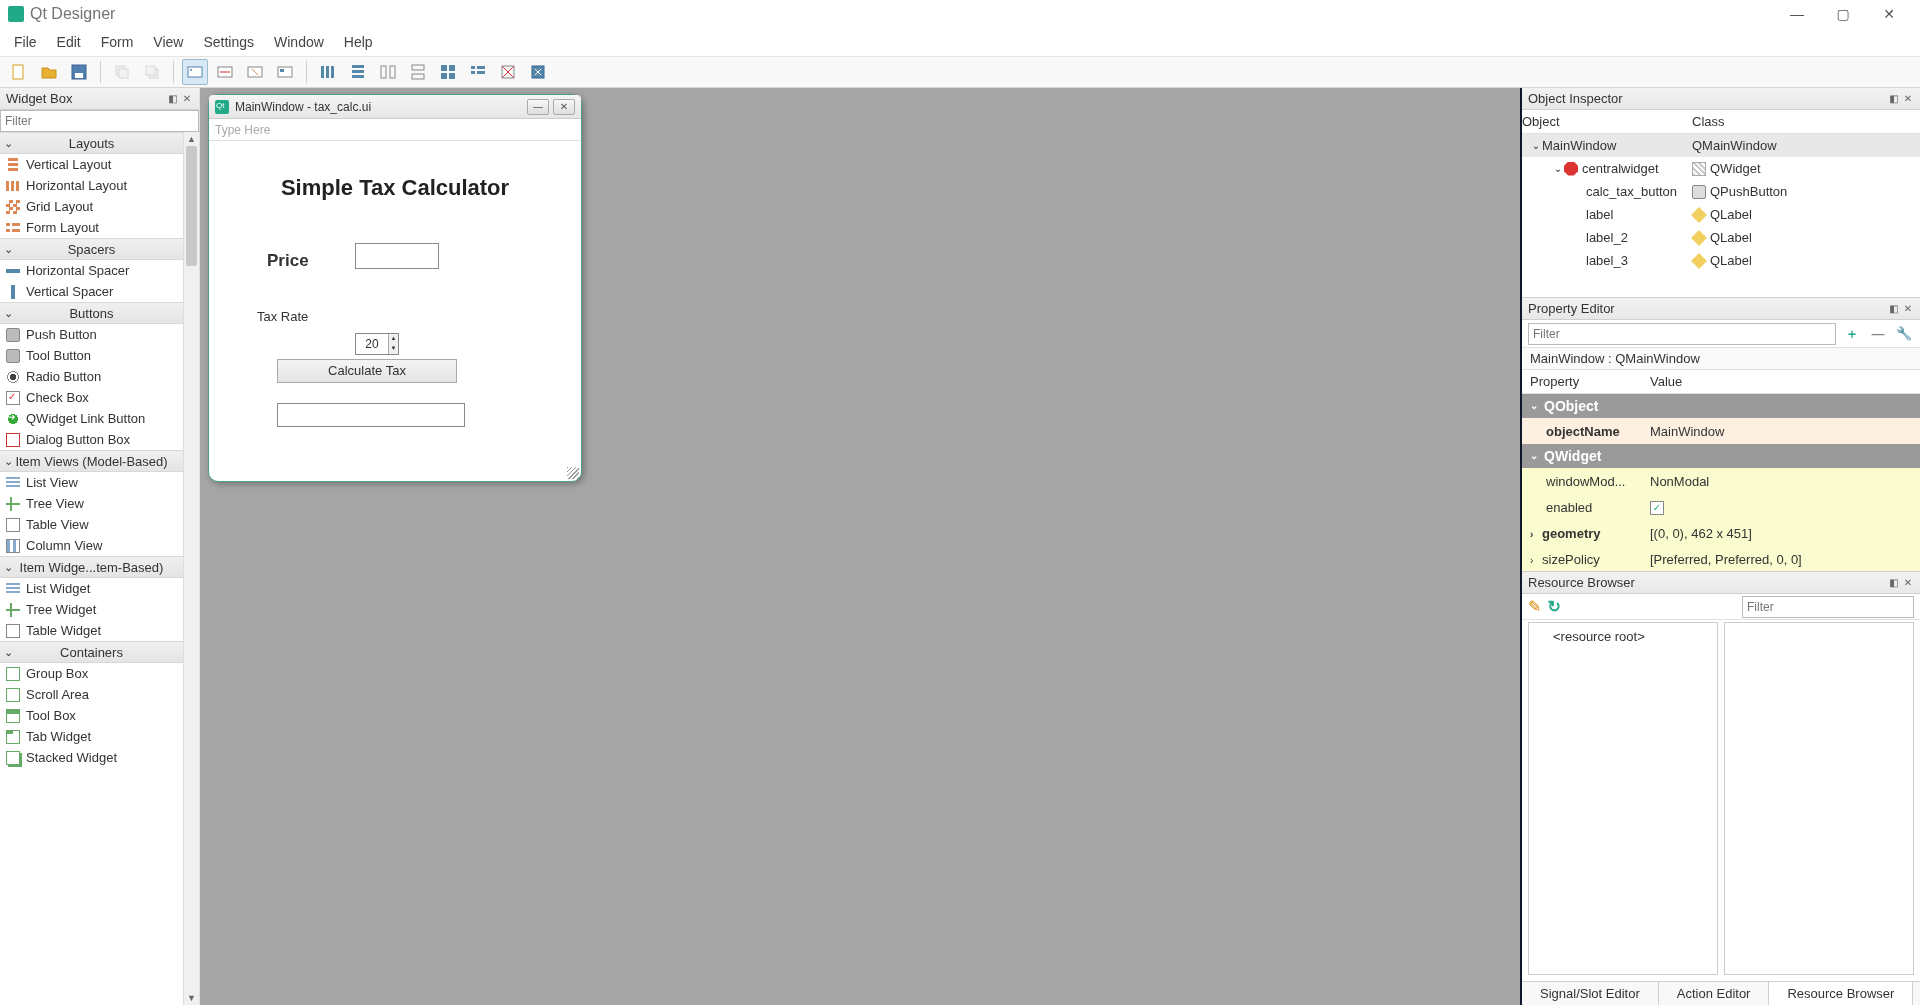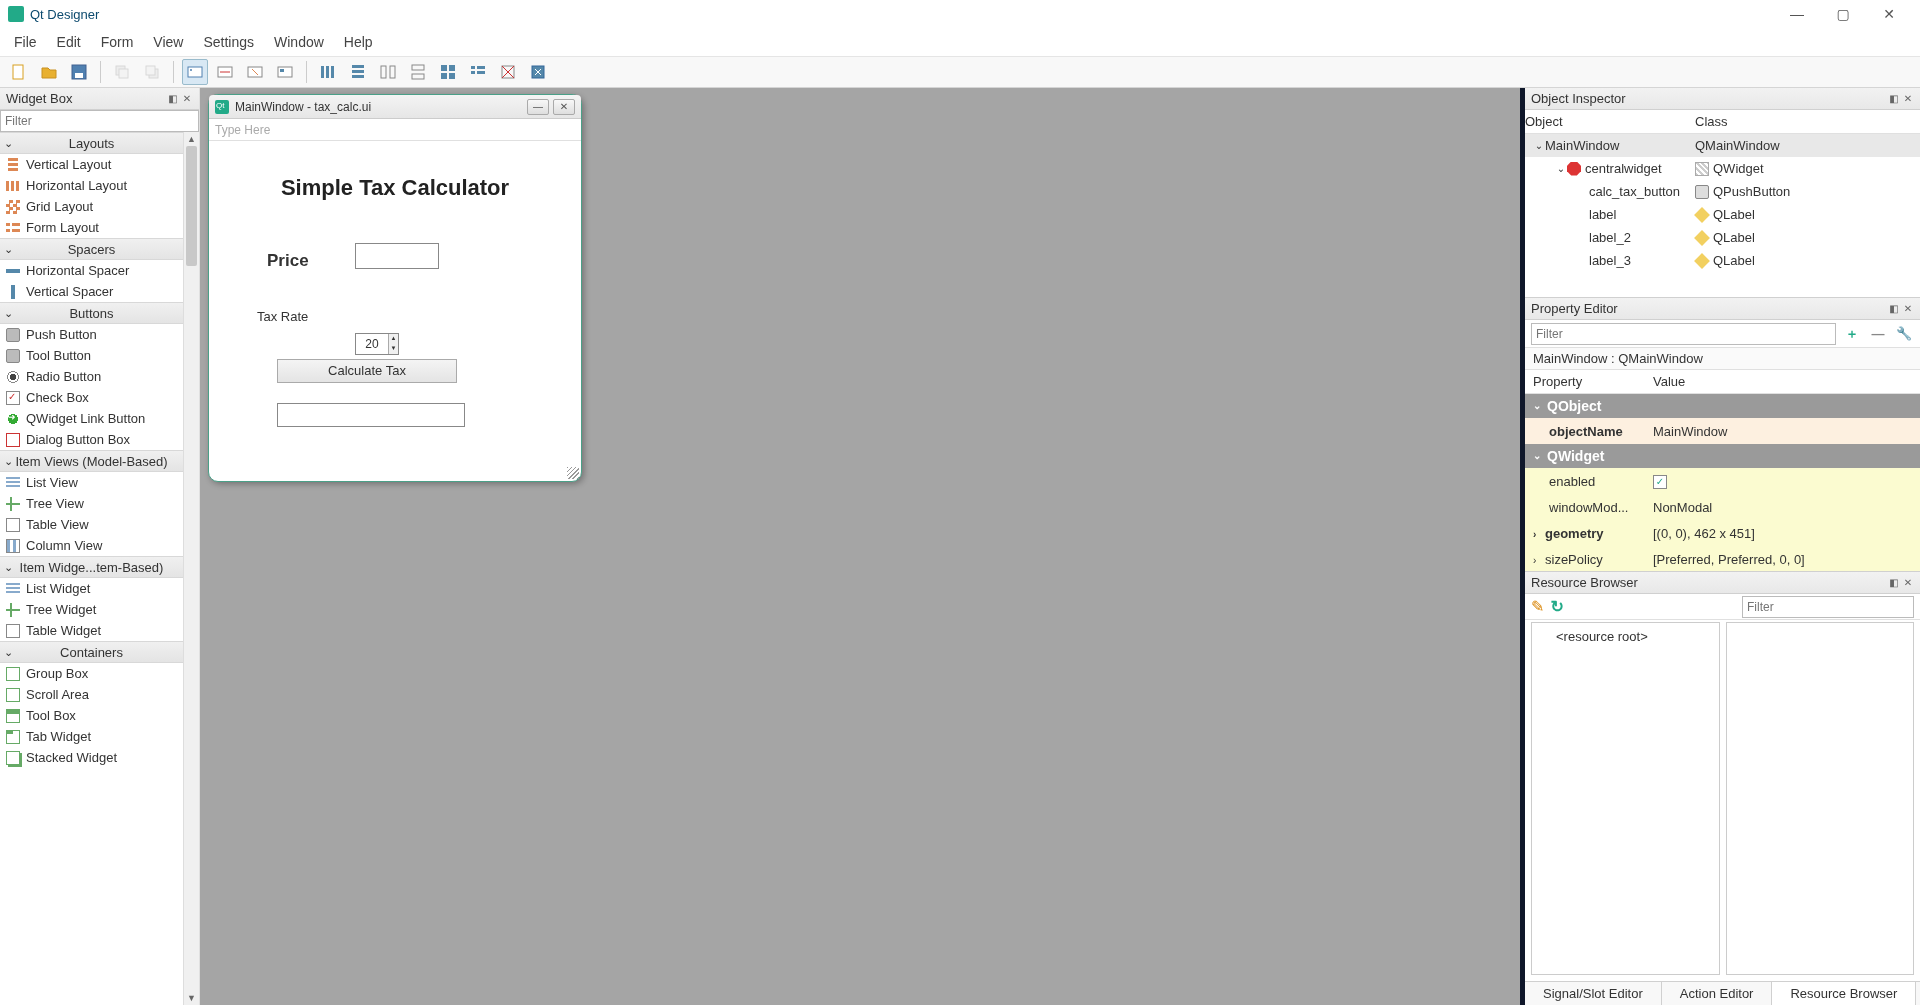--- a/index.html
+++ b/index.html
@@ -2,21 +2,21 @@
 <html><head>
 <meta charset="utf-8">
 <style>
 * { box-sizing: border-box; margin: 0; padding: 0; font-family: "Segoe UI", Tahoma, sans-serif; }
 body { width: 1920px; height: 1005px; background: #fff; overflow: hidden; font-size: 13px; color: #333; }
 
 
 .titlebar { height: 28px; display: flex; align-items: center; padding: 0 8px; background: #fff; justify-content: space-between; }
 .titlebar-left { display: flex; align-items: center; gap: 6px; }
 .titlebar-icon { width: 16px; height: 16px; background: #2a8; border-radius: 2px; }
-.titlebar-title { font-size: 13px; color: #0c4a6e; }
+.titlebar-title { font-size: 16px; color: #737373; }
 .win-controls { display: flex; gap: 0; }
 .win-btn { width: 46px; height: 28px; display: flex; align-items: center; justify-content: center; color: #555; font-size: 14px; }
 
 
 .menubar { height: 28px; display: flex; align-items: center; padding: 0 4px; background: #fff; }
 .menu-item { padding: 4px 10px; font-size: 14px; color: #444; }
 
 
 .toolbar { height: 32px; background: #f8f8f8; border-top: 1px solid #e5e5e5; border-bottom: 1px solid #d5d5d5; display: flex; align-items: center; padding: 0 6px; gap: 4px; }
 .tool-btn { width: 26px; height: 26px; display: flex; align-items: center; justify-content: center; border-radius: 2px; }
@@ -61,21 +61,21 @@
 .form-input-price { position:absolute; top:102px; left:146px; width:84px; height:26px; border:1px solid #888; background:#fff; }
 .form-label-rate { position:absolute; top:168px; left:48px; font-size:13px; }
 .form-spin { position:absolute; top:160px; left:146px; width:44px; height:22px; border:1px solid #888; background:#fff; display:flex;margin-top:32px; }
 .form-spin-val { flex:1; text-align:center; font-size:12px; line-height:20px; }
 .form-spin-btns { width:10px; display:flex; flex-direction:column; border-left:1px solid #aaa; }
 .form-spin-btns div { flex:1; font-size:6px; text-align:center; line-height:9px; background:#f0f0f0; }
 .form-calc-btn { position:absolute; top:218px; left:68px; width:180px; height:24px; background:linear-gradient(#f4f4f4,#e4e4e4); border:1px solid #aaa; text-align:center; line-height:22px; font-size:13px; }
 .form-output { position:absolute; top:262px; left:68px; width:188px; height:24px; border:1px solid #888; background:#fff; }
 
 
-.right { width: 400px; display: flex; flex-direction: column; border-left: 5px solid #0f172a; }
+.right { width: 400px; display: flex; flex-direction: column; border-left: 2px solid #0f172a; }
 .obj-insp { display:flex; flex-direction:column; height: 210px; border-bottom:1px solid #d0d0d0; }
 .oi-header-row { display:flex; height:24px; border-bottom:1px solid #e0e0e0; background:#fff; }
 .oi-col { padding:0 0; line-height:24px; font-size:13px; }
 .oi-col1 { width: 170px; }
 .oi-body { flex:1; overflow:auto; }
 .oi-row { display:flex; height:23px; align-items:center; font-size:13px; }
 .oi-row.sel { background:#e8e8e8; }
 .oi-cell1 { width:170px; display:flex; align-items:center; }
 .oi-cell2 { flex:1; display:flex; align-items:center; gap:4px; }
 .oi-chev { width:12px; display:inline-block; text-align:center; font-size:10px; }
@@ -537,26 +537,26 @@
         <div class="oi-scroll"></div>
       </div>
       <div class="pe-body" id="pe-body">
           <div class="pe-group"><span class="gchev">⌄</span>QObject</div>
           <div class="pe-row white">
             <div class="c1" style=""><span>objectName</span></div>
             <div class="c2"><span>MainWindow</span></div>
           </div>
           <div class="pe-group"><span class="gchev">⌄</span>QWidget</div>
           <div class="pe-row yellow">
+            <div class="c1" style=""><span>windowMod...</span></div>
+            <div class="c2"><span>NonModal</span></div>
+          </div>
+          <div class="pe-row yellow">
             <div class="c1" style=""><span>enabled</span></div>
             <div class="c2"><span class="pe-check">✓</span></div>
-          </div>
-          <div class="pe-row yellow">
-            <div class="c1" style=""><span>windowMod...</span></div>
-            <div class="c2"><span>NonModal</span></div>
           </div>
           <div class="pe-row yellow">
             <div class="c1" style="font-weight:bold;"><span style="display:inline-block;width:12px;font-size:10px;margin-left:-16px;">›</span><span>geometry</span></div>
             <div class="c2"><span>[(0, 0), 462 x 451]</span></div>
           </div>
           <div class="pe-row yellow">
             <div class="c1" style=""><span style="display:inline-block;width:12px;font-size:10px;margin-left:-16px;">›</span><span>sizePolicy</span></div>
             <div class="c2"><span>[Preferred, Preferred, 0, 0]</span></div>
           </div>
         </div>

